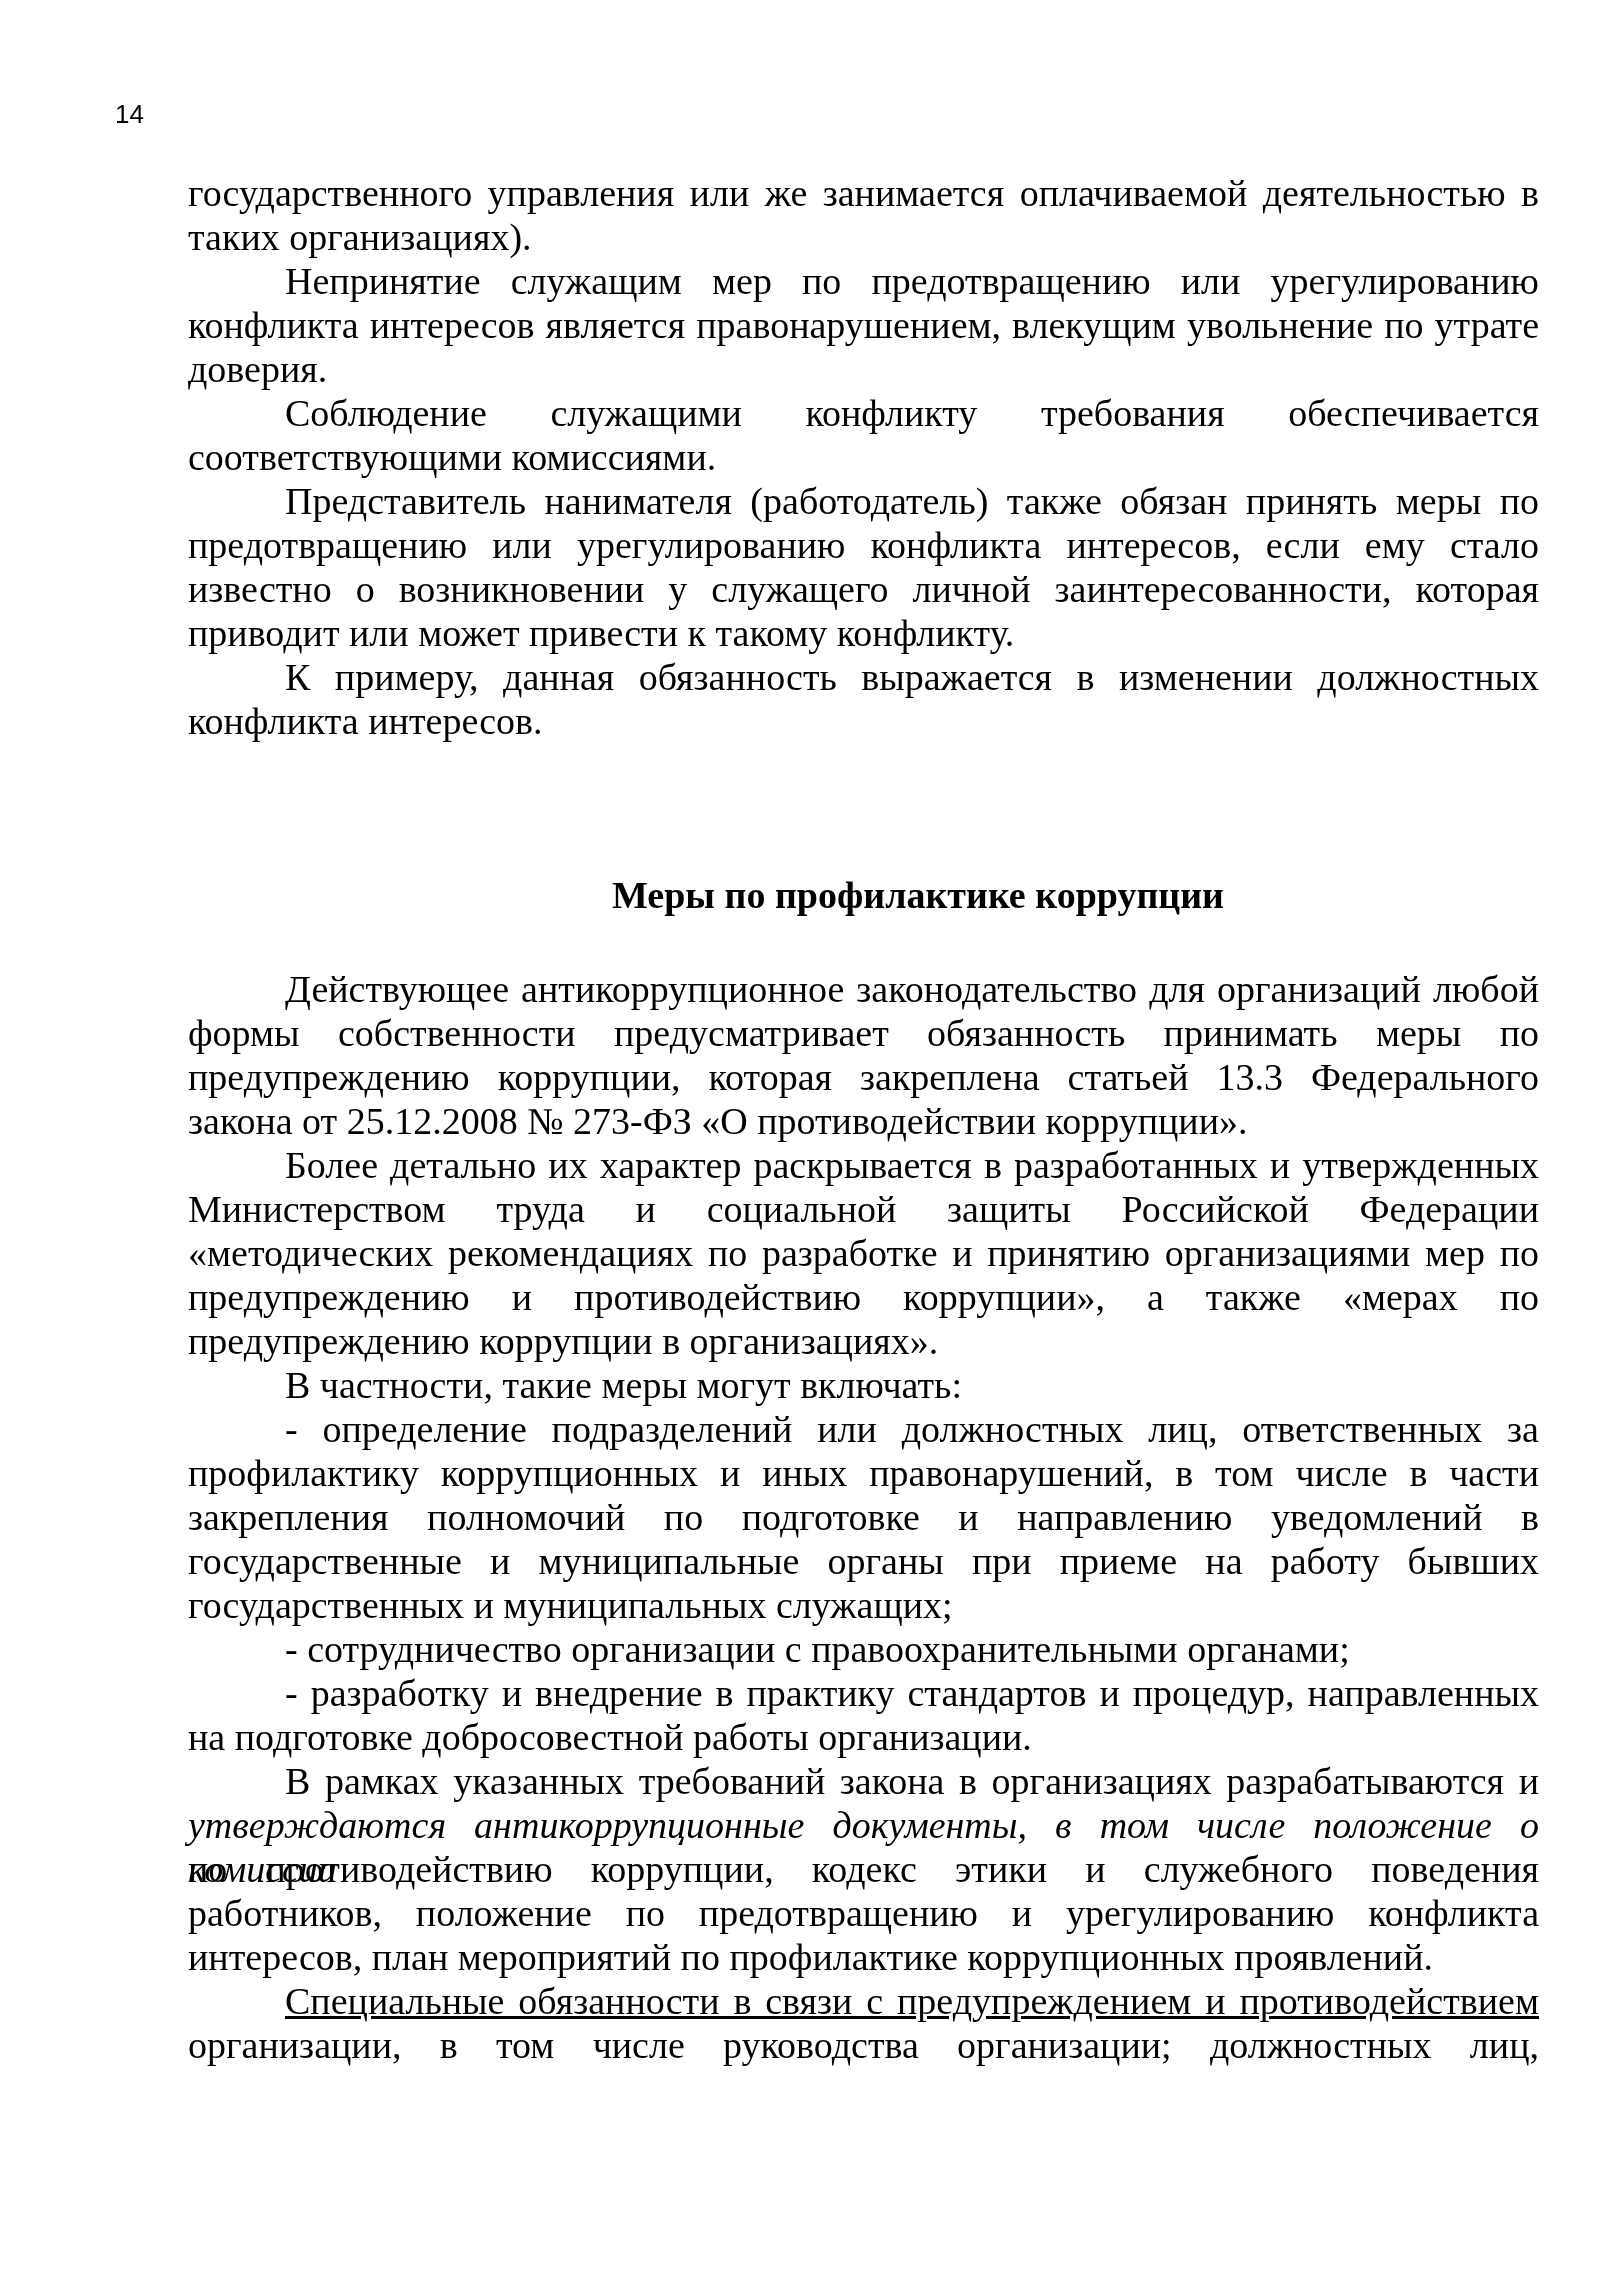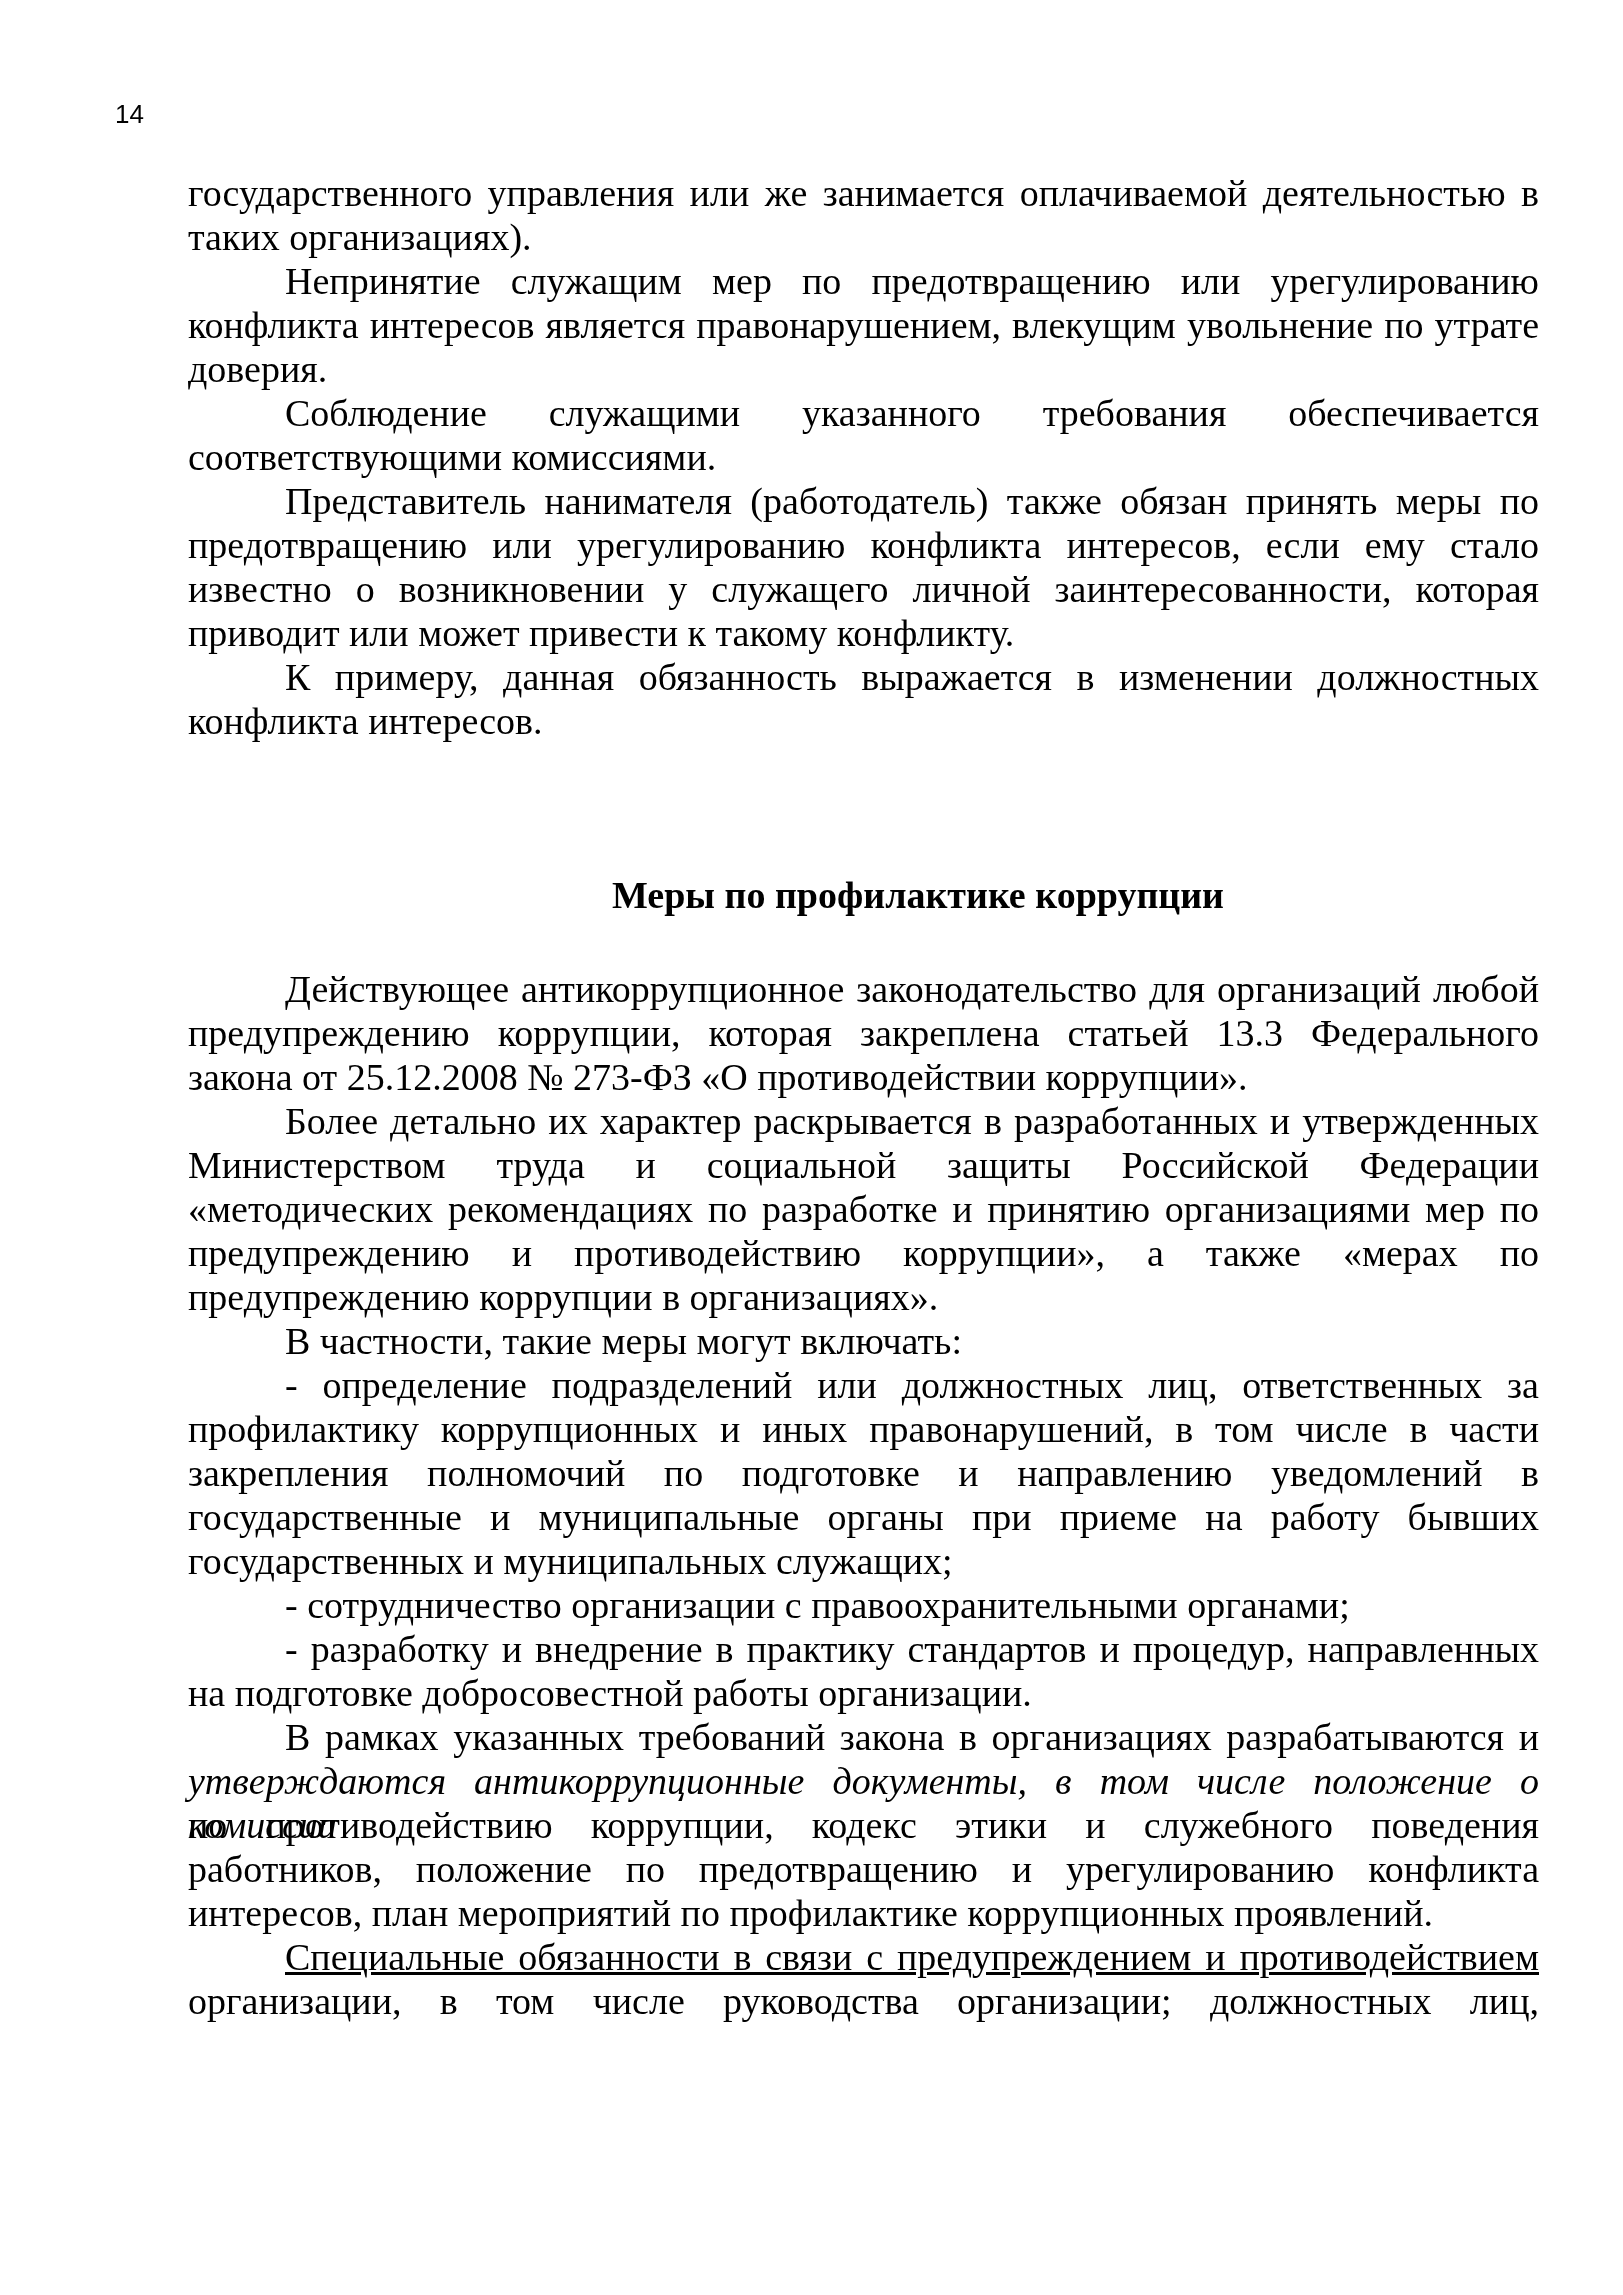--- a/index.html
+++ b/index.html
@@ -38,40 +38,41 @@
     <div class="paragraph">
       <div class="line" style="white-space: normal; text-align-last: justify;">государственного управления или же занимается оплачиваемой деятельностью в</div>
       <div class="line last">таких организациях).</div>
     </div>
     <div class="paragraph">
       <div class="line indent" style="white-space: normal; text-align-last: justify;">Непринятие служащим мер по предотвращению или урегулированию</div>
       <div class="line" style="white-space: normal; text-align-last: justify;">конфликта интересов является правонарушением, влекущим увольнение по утрате</div>
       <div class="line last">доверия.</div>
     </div>
     <div class="paragraph">
-      <div class="line indent" style="white-space: normal; text-align-last: justify;">Соблюдение служащими указанного требования обеспечивается</div>
+      <div class="line indent" style="white-space: normal; text-align-last: justify;">Соблюдение служащими конфликту требования обеспечивается</div>
       <div class="line last">соответствующими комиссиями.</div>
     </div>
     <div class="paragraph">
       <div class="line indent" style="white-space: normal; text-align-last: justify;">Представитель нанимателя (работодатель) также обязан принять меры по</div>
       <div class="line" style="white-space: normal; text-align-last: justify;">предотвращению или урегулированию конфликта интересов, если ему стало</div>
       <div class="line" style="white-space: normal; text-align-last: justify;">известно о возникновении у служащего личной заинтересованности, которая</div>
       <div class="line last">приводит или может привести к такому конфликту.</div>
     </div>
     <div class="paragraph">
       <div class="line indent" style="white-space: normal; text-align-last: justify;">К примеру, данная обязанность выражается в изменении должностных</div>
       <div class="line last">конфликта интересов.</div>
     </div>
   </div>
 
 <div class="heading">Меры по профилактике коррупции</div>
 
 <div class="column section2" id="section2">
     <div class="paragraph">
       <div class="line indent" style="white-space: normal; text-align-last: justify;">Действующее антикоррупционное законодательство для организаций любой</div>
+      <div class="line" style="white-space: normal; text-align-last: justify;">формы собственности предусматривает обязанность принимать меры по</div>
       <div class="line" style="white-space: normal; text-align-last: justify;">предупреждению коррупции, которая закреплена статьей 13.3 Федерального</div>
       <div class="line last">закона от 25.12.2008 № 273-ФЗ «О противодействии коррупции».</div>
     </div>
     <div class="paragraph">
       <div class="line indent" style="white-space: normal; text-align-last: justify;">Более детально их характер раскрывается в разработанных и утвержденных</div>
       <div class="line" style="white-space: normal; text-align-last: justify;">Министерством труда и социальной защиты Российской Федерации</div>
       <div class="line" style="white-space: normal; text-align-last: justify;">«методических рекомендациях по разработке и принятию организациями мер по</div>
       <div class="line" style="white-space: normal; text-align-last: justify;">предупреждению и противодействию коррупции», а также «мерах по</div>
       <div class="line last">предупреждению коррупции в организациях».</div>
     </div>

